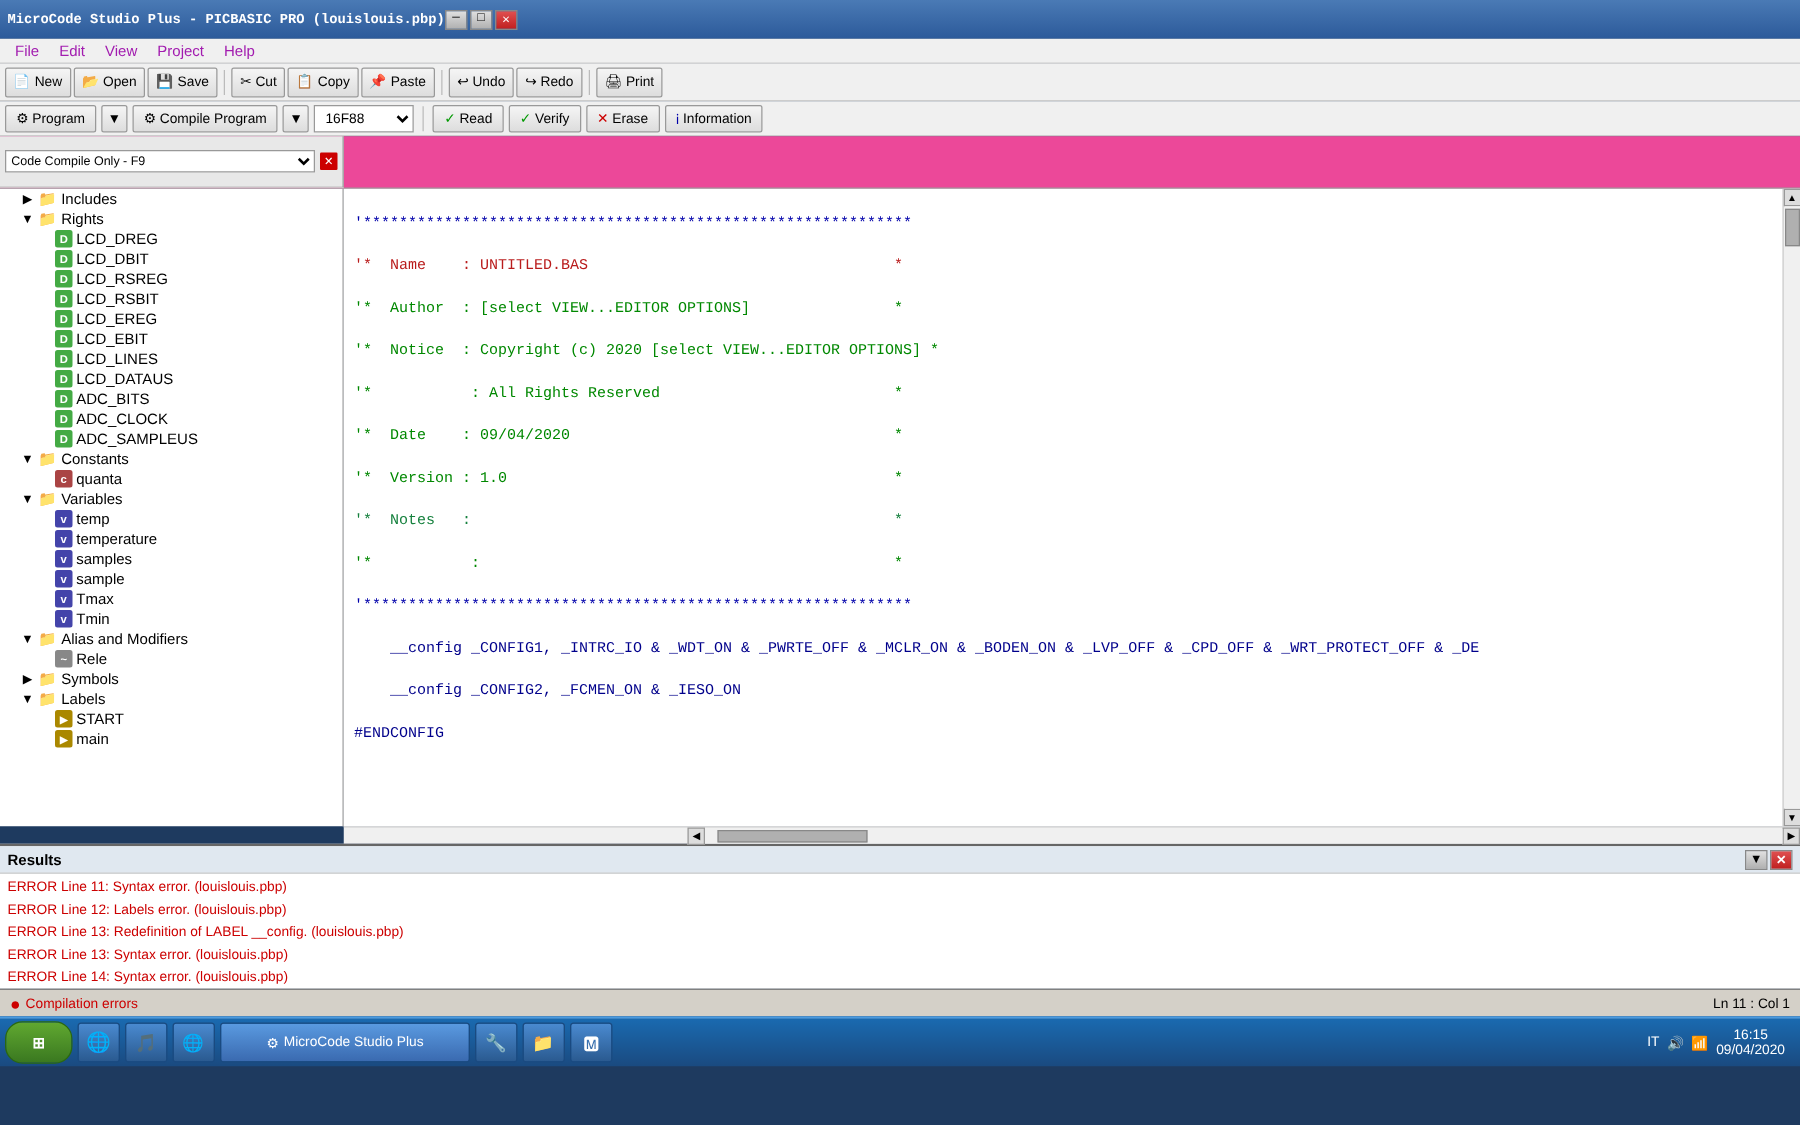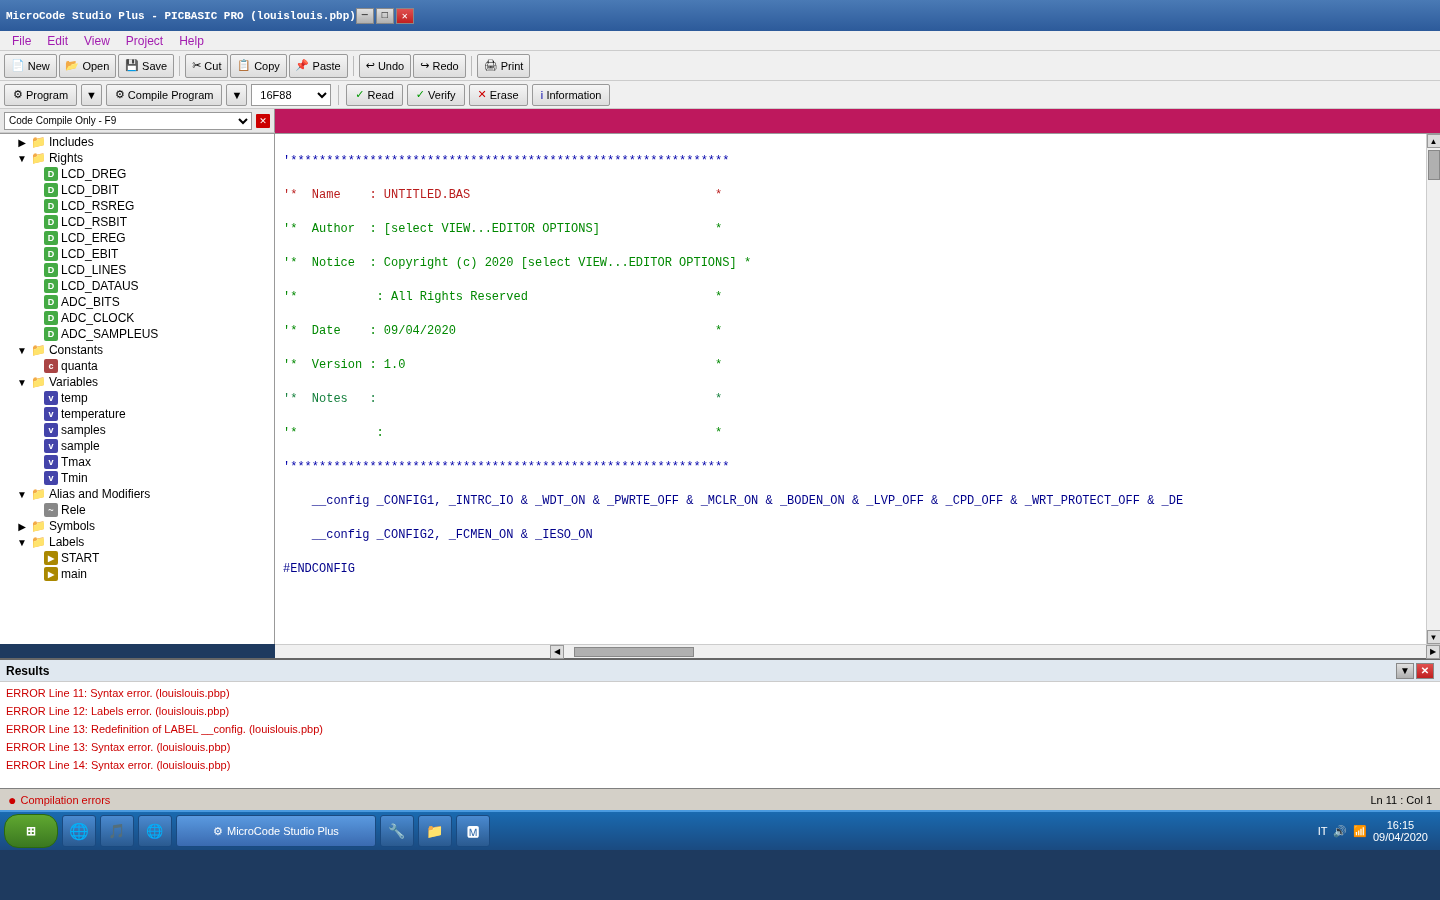--- a/index.html
+++ b/index.html
@@ -224,21 +224,21 @@
       background: #8b0000;
       color: white;
       display: block;
     }
     .line-normal {
       display: block;
     }
 
     
     #bottom-panel {
-      height: 130px;
+      height: 116px;
       border-top: 2px solid #666;
       background: white;
     }
     #results-header {
       height: 22px;
       background: #e0e8f0;
       display: flex;
       align-items: center;
       justify-content: space-between;
       padding: 0 6px;
@@ -456,21 +456,21 @@
   <button class="toolbar2-btn">
     <span style="color:#c00;">✕</span>
     <span>Erase</span>
   </button>
   <button class="toolbar2-btn">
     <span style="color:#00a;">ℹ</span>
     <span>Information</span>
   </button>
 </div>
 
-<div style="display:flex; height:25px; background:#be185d; border-bottom:1px solid #999;">
+<div style="display:flex; height:42px; background:#ec4899; border-bottom:1px solid #999;">
 
   <div style="width:275px; background:#e8e8e8; border-right:1px solid #999; border-bottom:1px solid #ccc; display:flex; align-items:center; padding:0 4px; gap:4px;">
     <select class="panel-select" style="flex:1; height:18px; font-size:10px;">
       <option>Code Compile Only - F9</option>
     </select>
     <div class="close-x">✕</div>
   </div>
 
 </div>
 

